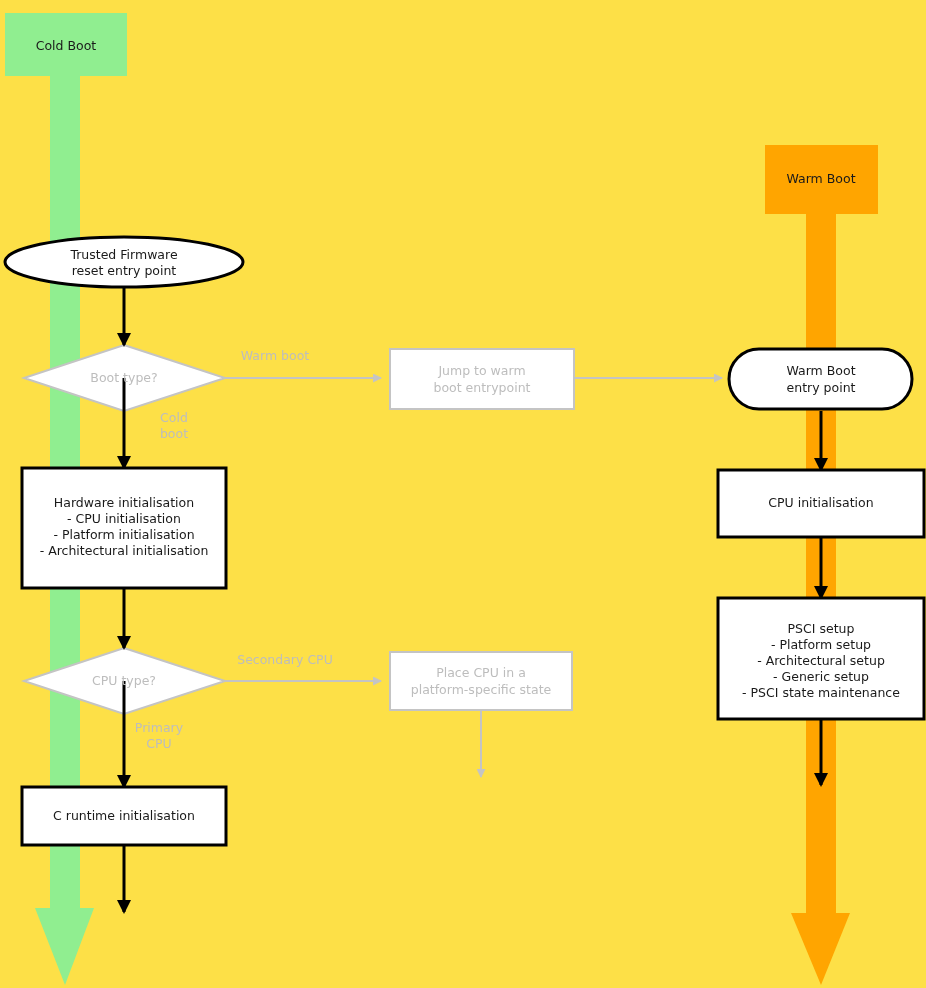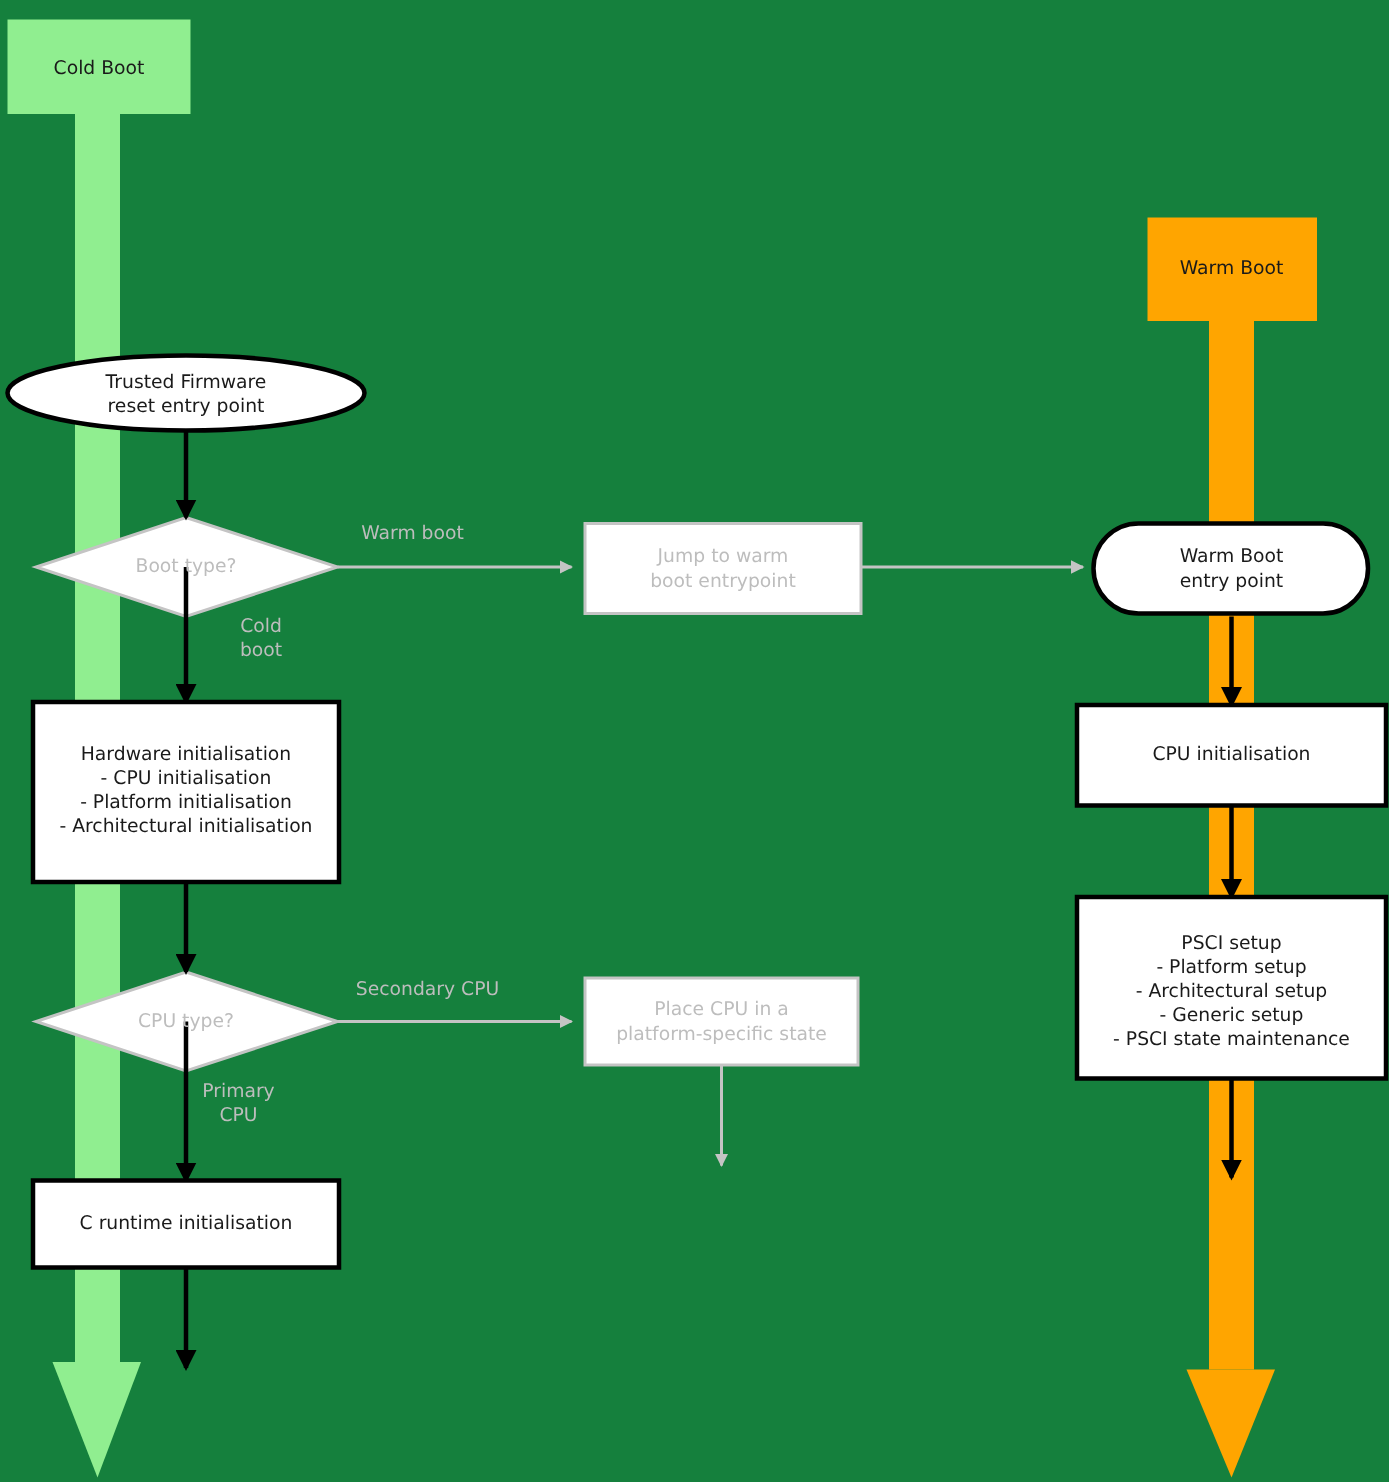--- a/index.html
+++ b/index.html
@@ -7,21 +7,21 @@
     padding: 0;
     background: #ffffff;
   }
   body {
     font-family: "DejaVu Sans", sans-serif;
   }
   #canvas {
     position: relative;
     width: 926px;
     height: 988px;
-    background: #15803d;
+    background: #fde047;
     overflow: hidden;
   }
   svg.layer {
     position: absolute;
     left: 0;
     top: 0;
     width: 926px;
     height: 988px;
   }
   .node-text {

